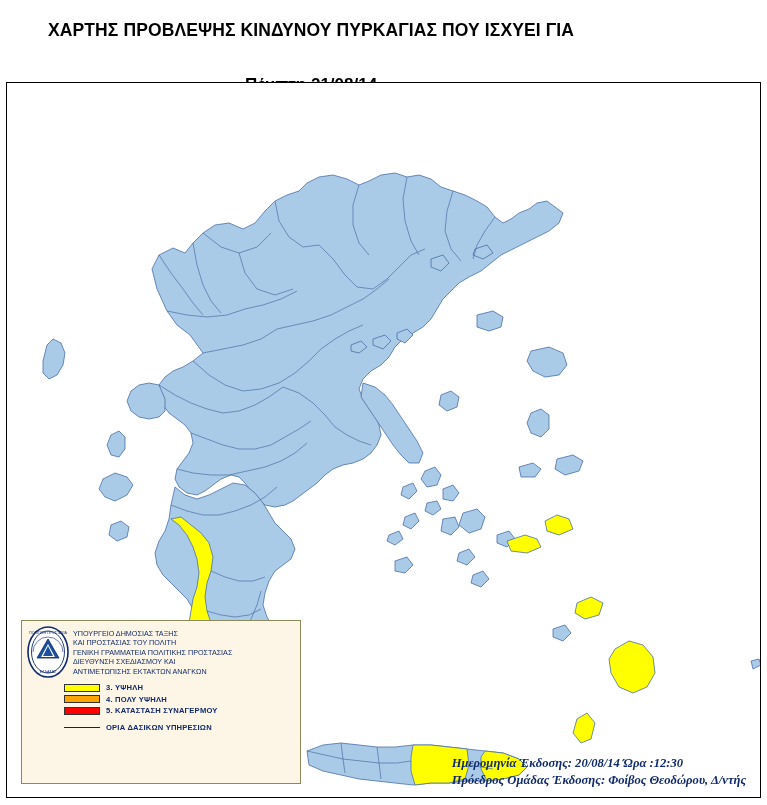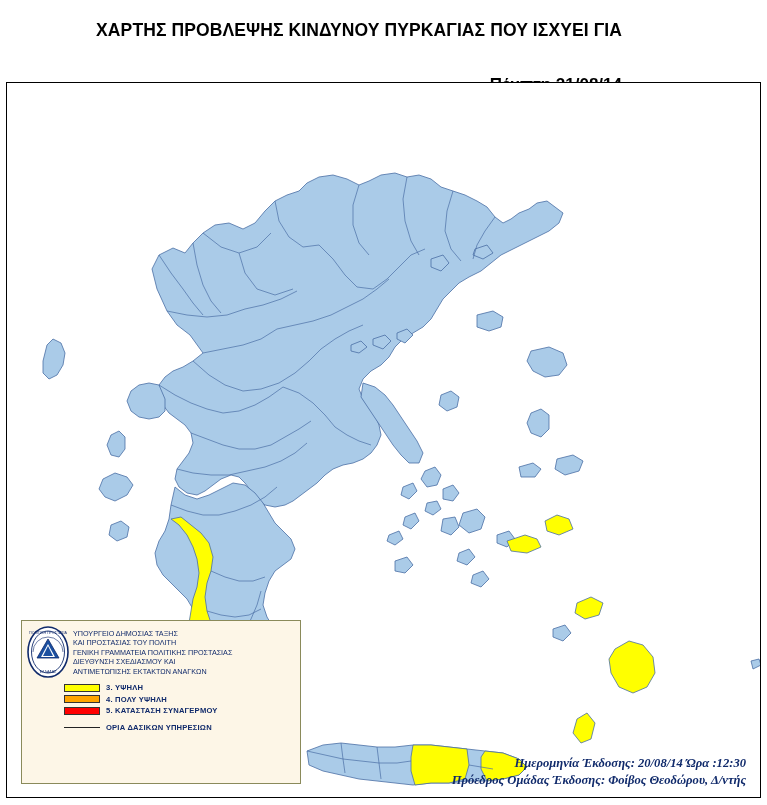--- a/index.html
+++ b/index.html
@@ -19,21 +19,21 @@
     width: 767px;
     height: 805px;
     background: #ffffff;
   }
   
   .title-block {
     position: absolute;
     top: 18px;
     left: 0;
     width: 622px;
-    text-align: right;
+    text-align: center;
   }
   .title-line {
     font-size: 17.5px;
     font-weight: bold;
     color: #000000;
     letter-spacing: 0.1px;
     line-height: 24px;
   }
   .title-line2 {
     font-size: 17px;
@@ -129,21 +129,21 @@
   .legend-line {
     width: 36px;
     height: 0;
     border-top: 1.4px solid #222222;
   }
   
   .footer {
     position: absolute;
     right: 14px;
     bottom: 8px;
-    text-align: right;
+    text-align: left;
   }
   .footer div {
     font-family: "Liberation Serif", serif;
     font-style: italic;
     font-size: 12.6px;
     color: #102a6b;
     line-height: 17px;
     font-weight: bold;
   }
 </style>

